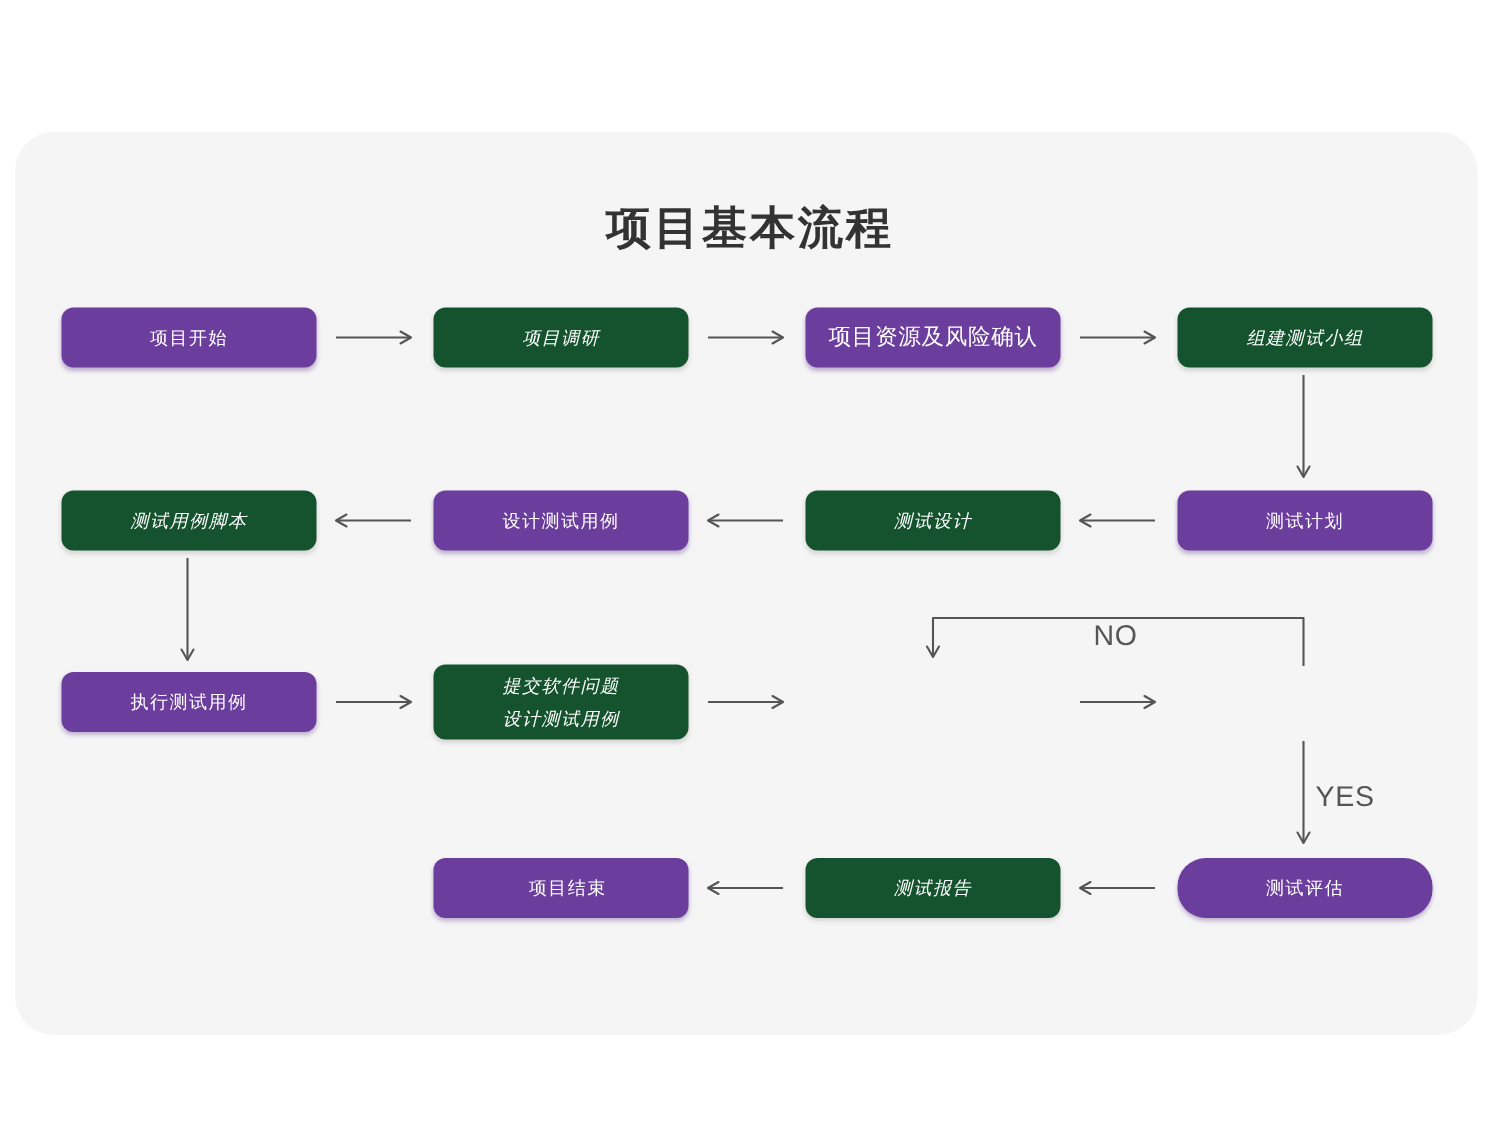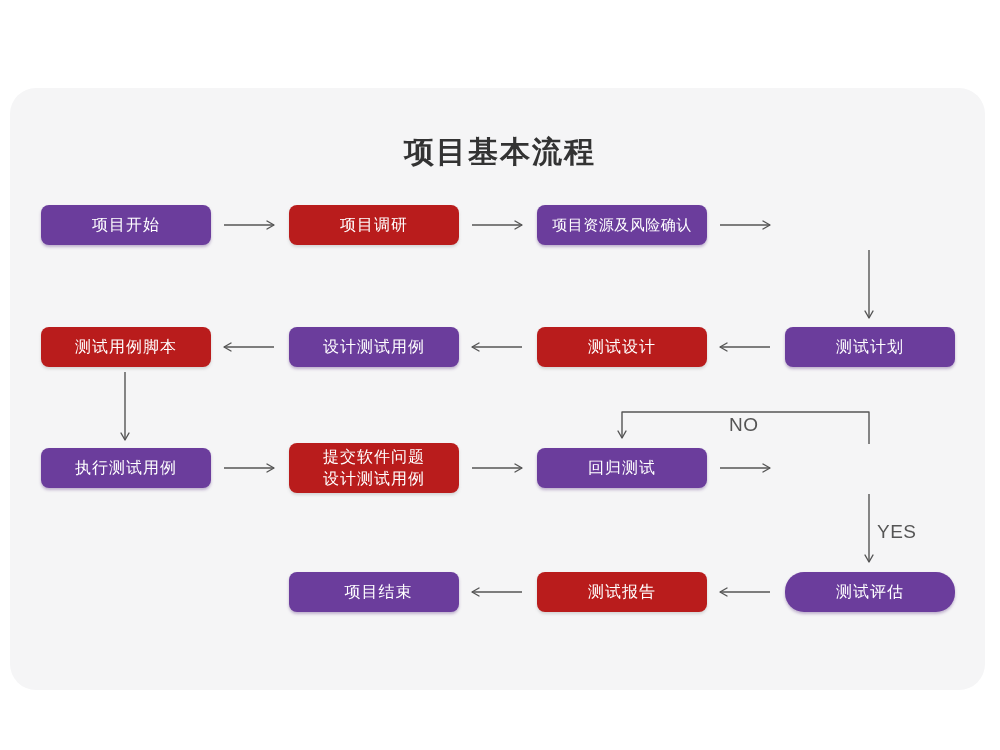--- a/index.html
+++ b/index.html
@@ -55,35 +55,36 @@
   }
 
   
   .node {
     position: absolute;
     display: flex;
     align-items: center;
     justify-content: center;
     border-radius: 8px;
     color: #ffffff;
-    font-size: 16px;
+    font-size: 12px;
     line-height: 22px;
     text-align: center;
     letter-spacing: 1px;
     box-sizing: border-box;
     padding: 0 6px;
     white-space: pre-line;
   }
   .node.purple {
     background: #6b3d9c;
     box-shadow: 0 2px 3px rgba(90, 50, 130, 0.35);
   }
   .node.gray {
-    background: #b91c1c;
+    background: #14532d;
     box-shadow: 0 2px 3px rgba(120, 120, 120, 0.25);
+    font-style: italic;
   }
   .node.tight {
     font-size: 15px;
     letter-spacing: 0.5px;
     text-align: right;
   }
 
   
   .edge-label {
     position: absolute;
@@ -139,28 +140,28 @@
       <line x1="522" y1="592" x2="472" y2="592"></line>
     </g>
   </svg>
 
   <div class="edge-label" style="left:729px; top:414px;">NO</div>
   <div class="edge-label" style="left:877px; top:521px;">YES</div>
 
   <div class="node purple" style="left:41px;  top:205px; width:170px; height:40px;">项目开始</div>
   <div class="node gray" style="left:289px; top:205px; width:170px; height:40px;">项目调研</div>
   <div class="node purple tight" style="left:537px; top:205px; width:170px; height:40px;">项目资源及风险确认</div>
+  <div class="node gray" style="left:785px; top:205px; width:170px; height:40px;">组建测试小组</div>
 
   <div class="node gray" style="left:41px;  top:327px; width:170px; height:40px;">测试用例脚本</div>
   <div class="node purple" style="left:289px; top:327px; width:170px; height:40px;">设计测试用例</div>
   <div class="node purple" style="left:785px; top:327px; width:170px; height:40px;">测试计划</div>
   <div class="node gray" style="left:537px; top:327px; width:170px; height:40px;">测试设计</div>
 
   <div class="node purple" style="left:41px;  top:448px; width:170px; height:40px;">执行测试用例</div>
   <div class="node gray" style="left:289px; top:443px; width:170px; height:50px;">提交软件问题
 设计测试用例</div>
-  <div class="node purple" style="left:537px; top:448px; width:170px; height:40px;">回归测试</div>
 
   <div class="node purple" style="left:289px; top:572px; width:170px; height:40px;padding-left:15px;">项目结束</div>
   <div class="node gray" style="left:537px; top:572px; width:170px; height:40px;">测试报告</div>
   <div class="node purple" style="left:785px; top:572px; width:170px; height:40px;border-radius:19px;">测试评估</div>
 
 </div>
 
 </body></html>

